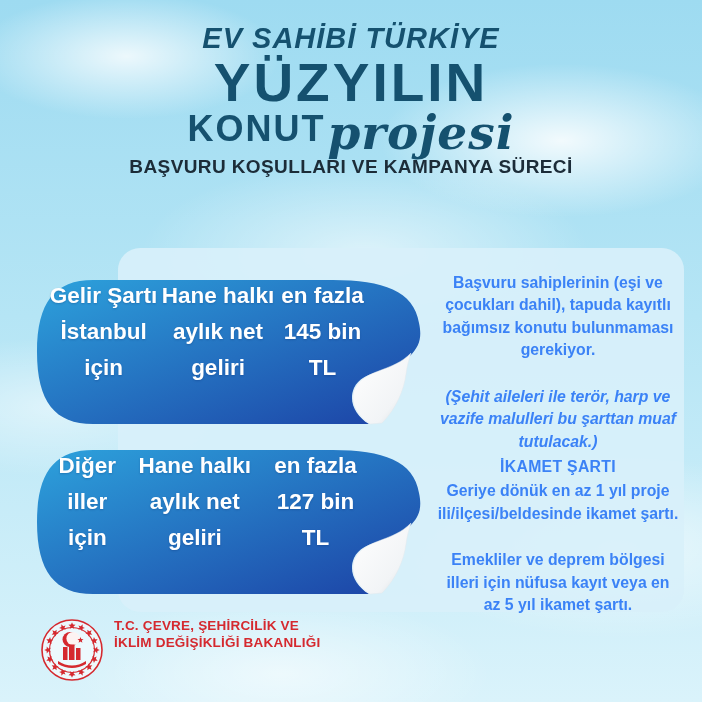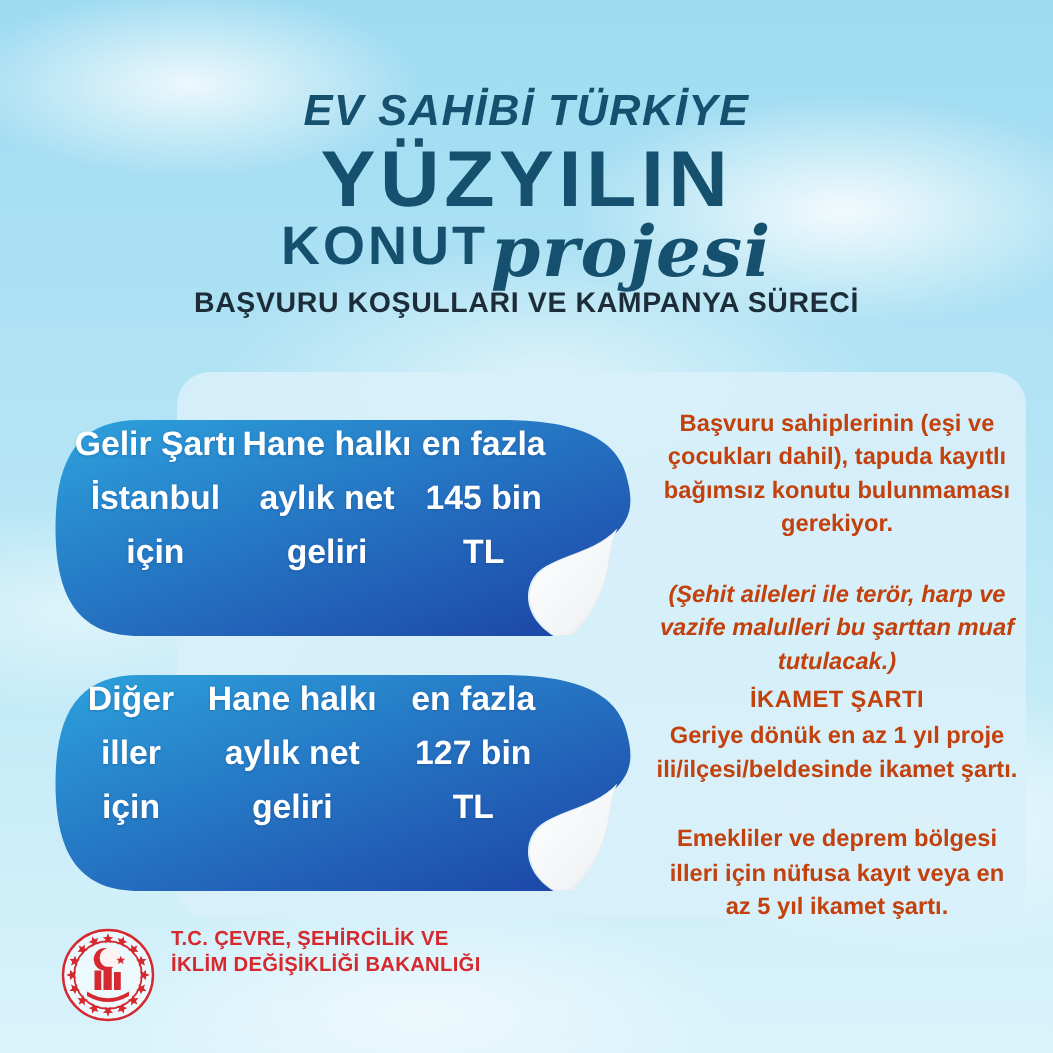--- a/index.html
+++ b/index.html
@@ -9,34 +9,34 @@
     background:
       radial-gradient(ellipse 220px 90px at 18% 8%, rgba(255,255,255,.8), rgba(255,255,255,0) 70%),
       radial-gradient(ellipse 260px 110px at 80% 20%, rgba(255,255,255,.85), rgba(255,255,255,0) 70%),
       radial-gradient(ellipse 320px 130px at 52% 36%, rgba(255,255,255,.55), rgba(255,255,255,0) 70%),
       radial-gradient(ellipse 260px 100px at 8% 58%, rgba(255,255,255,.5), rgba(255,255,255,0) 70%),
       radial-gradient(ellipse 320px 130px at 88% 78%, rgba(255,255,255,.6), rgba(255,255,255,0) 70%),
       radial-gradient(ellipse 300px 110px at 40% 96%, rgba(255,255,255,.55), rgba(255,255,255,0) 70%),
       linear-gradient(180deg,#9edbf1 0%,#b5e5f5 45%,#daf3fb 100%);
   }
   .header{position:absolute;top:24px;left:0;width:702px;text-align:center;color:#15516f;}
-  .t1{font-size:29px;font-weight:bold;font-style:italic;letter-spacing:1px;line-height:1;margin-top:36px;}
+  .t1{font-size:29px;font-weight:bold;font-style:italic;letter-spacing:1px;line-height:1;}
   .t2{font-size:55px;font-weight:bold;letter-spacing:3px;line-height:1.02;margin-top:2px;transform:scaleY(.96);}
   .t3{line-height:1;margin-top:-2px;white-space:nowrap;}
   .t3-bold{font-size:36px;font-weight:bold;letter-spacing:2px;vertical-align:8px;}
   .t3-script{font-size:47px;font-weight:bold;font-style:italic;font-family:"DejaVu Serif",serif;letter-spacing:1px;margin-left:2px;}
   .subtitle{font-size:19px;font-weight:bold;letter-spacing:.4px;color:#1c2c38;margin-top:0;}
   .note{font-size:15.5px;font-weight:600;color:#243441;margin-top:8px;word-spacing:2px;}
   .panel{position:absolute;left:118px;top:248px;width:566px;height:364px;background:rgba(216,240,250,.92);border-radius:22px;}
   .card{position:absolute;left:35px;width:388px;height:148px;}
   .card svg{position:absolute;left:0;top:0;}
   .card .lines{position:absolute;left:14px;right:56px;top:0;height:100%;display:flex;flex-direction:row;justify-content:center;text-align:center;color:#ffffff;font-size:22.5px;font-weight:bold;line-height:36px;text-shadow:0 1px 2px rgba(10,40,100,.25);}
   .card1{top:278px;}
   .card2{top:448px;}
-  .rightcol{position:absolute;left:436px;width:244px;text-align:center;color:#c2410c;font-size:15.8px;font-weight:600;line-height:1.42;}
+  .rightcol{position:absolute;left:436px;width:244px;text-align:center;color:#3b82f6;font-size:15.8px;font-weight:600;line-height:1.42;}
   .rc1{top:272px;}
   .rc2{top:456px;}
   .rightcol p{margin:0;}
   .gap{height:24px;}
   .italicnote{font-style:italic;}
   .rc-title{font-weight:bold;letter-spacing:.3px;margin-bottom:2px !important;}
   .footer{position:absolute;left:40px;top:618px;display:flex;align-items:flex-start;}
   .ministry{margin-left:10px;color:#d5292f;font-size:13.5px;font-weight:bold;letter-spacing:.2px;line-height:1.25;}
 </style>
 </head>

